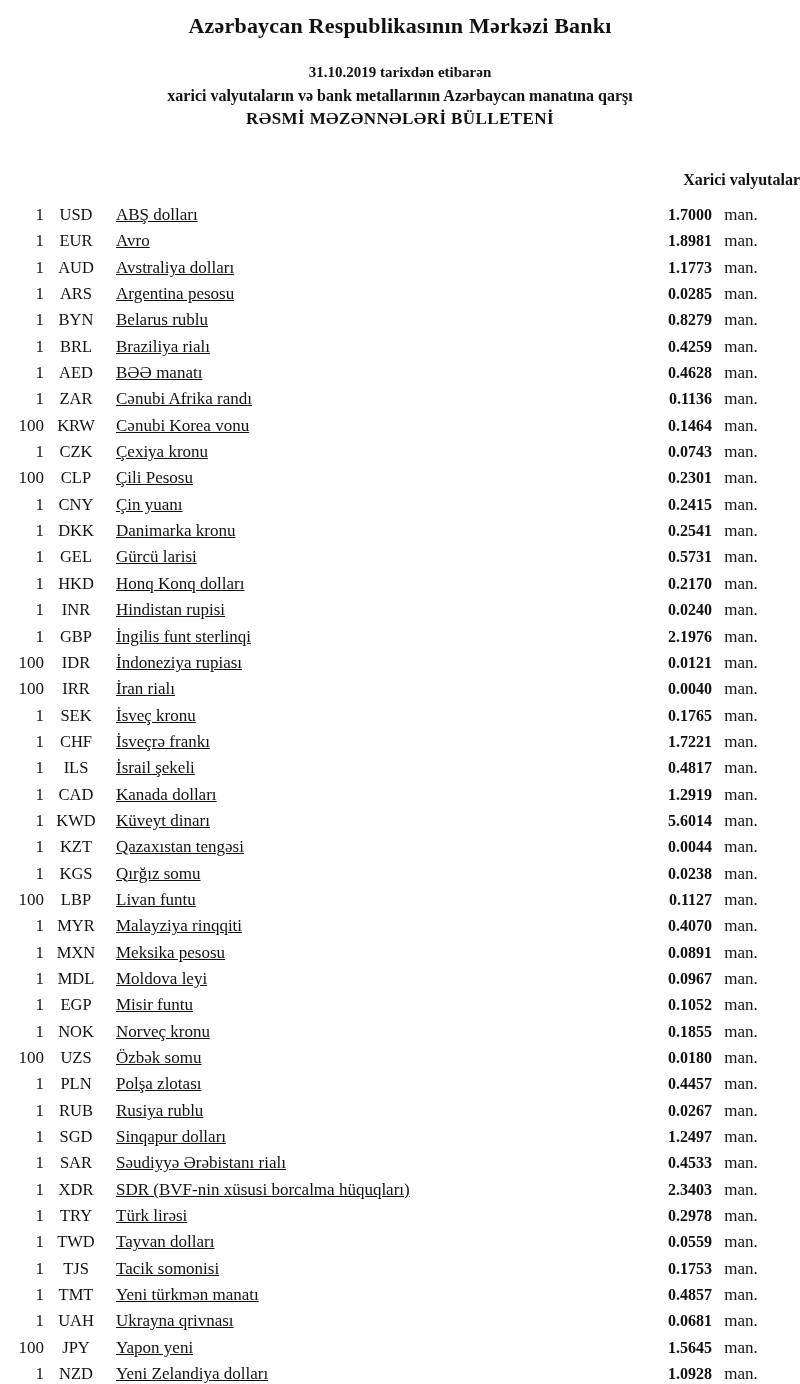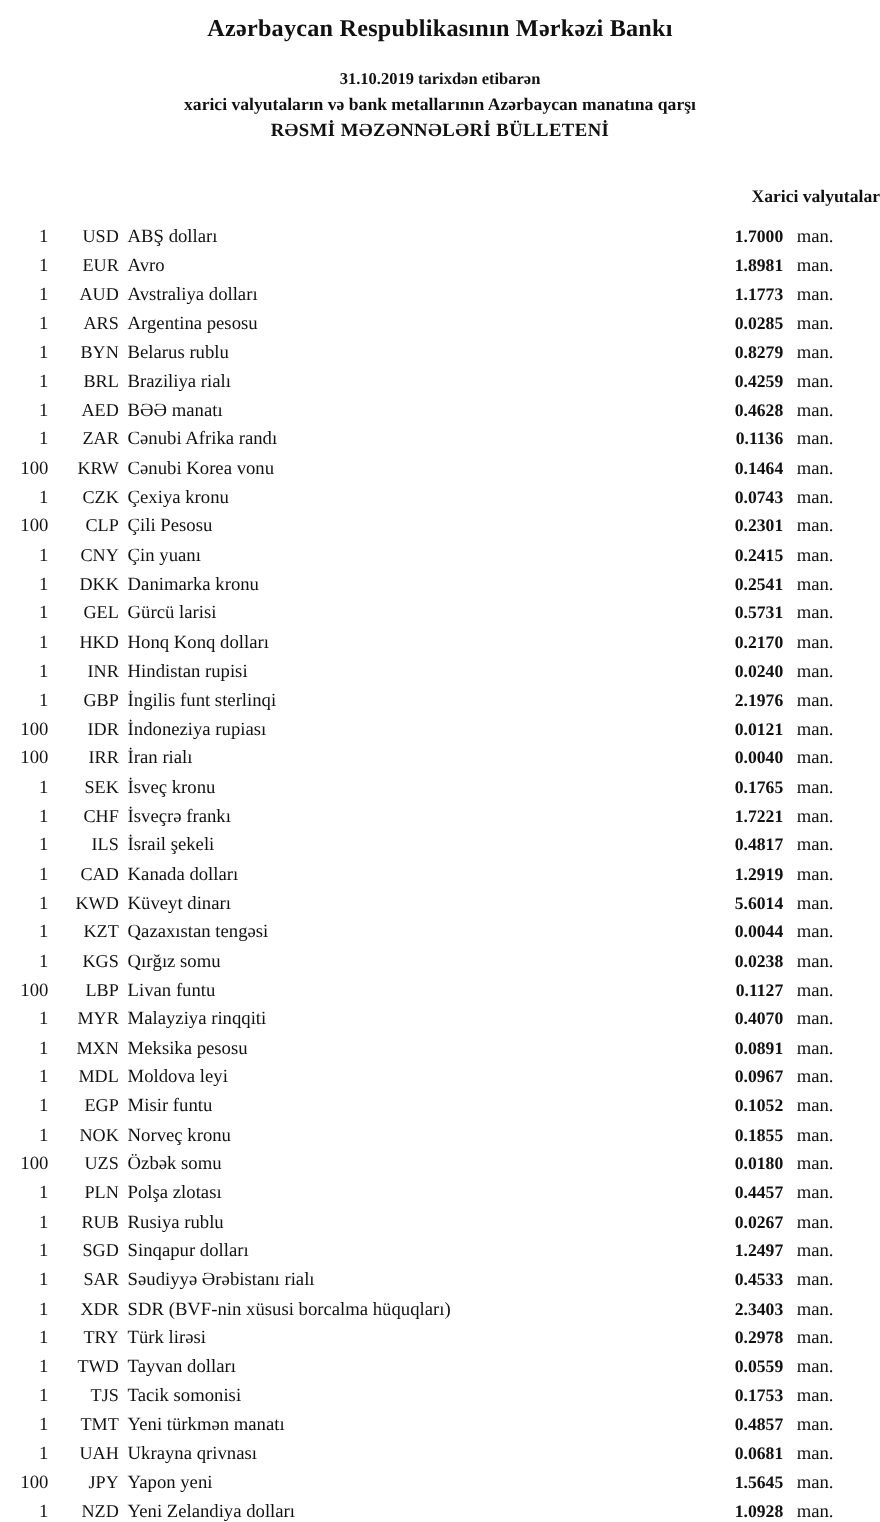--- a/index.html
+++ b/index.html
@@ -28,22 +28,22 @@
 
   .rates-table { margin-top: 13px; }
   .row {
     display: flex;
     align-items: baseline;
     height: 26.35px;
     line-height: 26.35px;
     font-size: 17px;
   }
   .qty  { width: 44px;  text-align: right; }
-  .code { width: 64px;  text-align: right; font-size: 16.5px; }
-  .name { width: 514px; padding-left: 8px; white-space: nowrap; }
+  .code { width: 64px;  text-align: center; font-size: 16.5px; }
+  .name { width: 514px; padding-left: 8px; white-space: nowrap; text-decoration: underline; }
   .rate { width: 90px;  text-align: right; font-weight: bold; font-size: 16px; }
   .unit { width: 58px;  text-align: center; }
 </style>
 </head>
 <body>
 
 <div class="page">
 
   <div class="hdr">
     <div class="hdr-title">Azərbaycan Respublikasının Mərkəzi Bankı</div>

